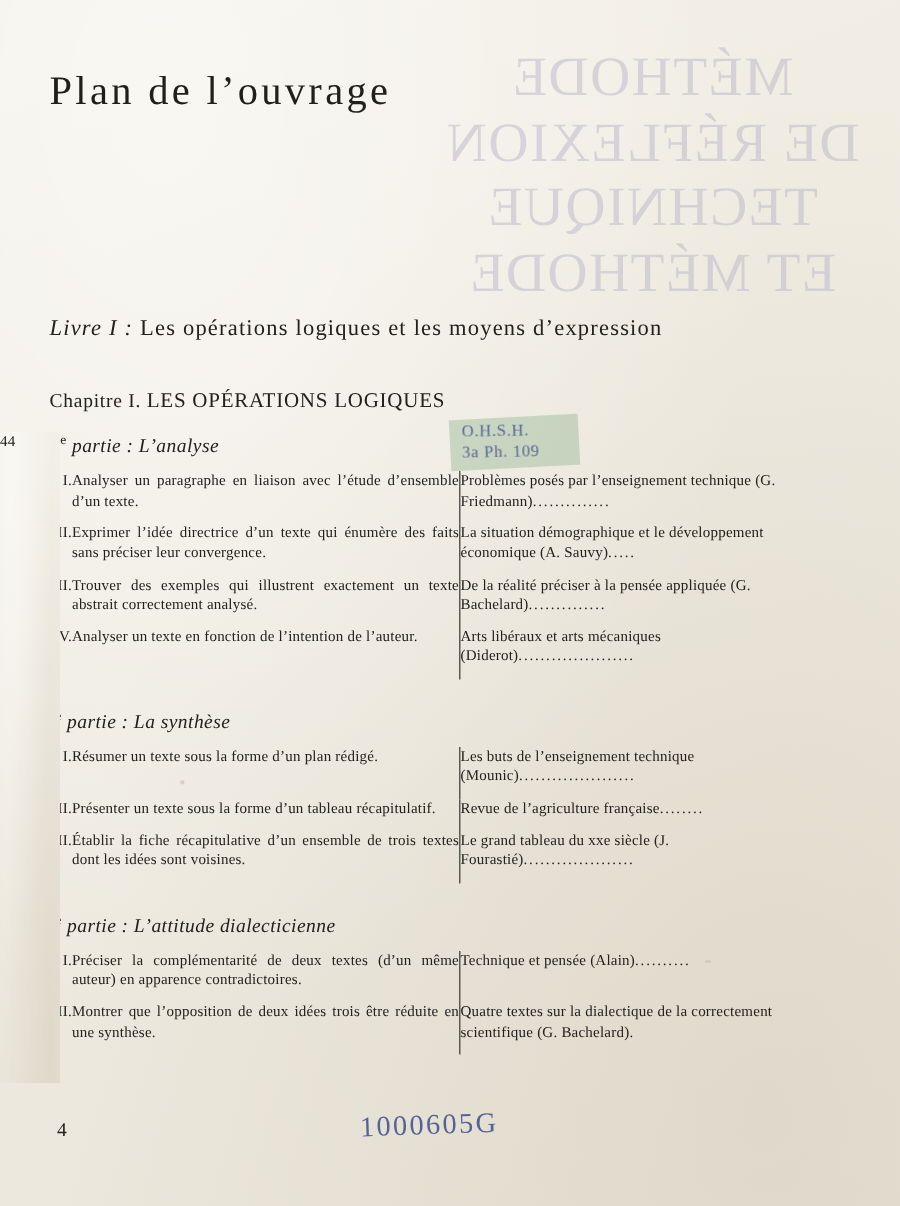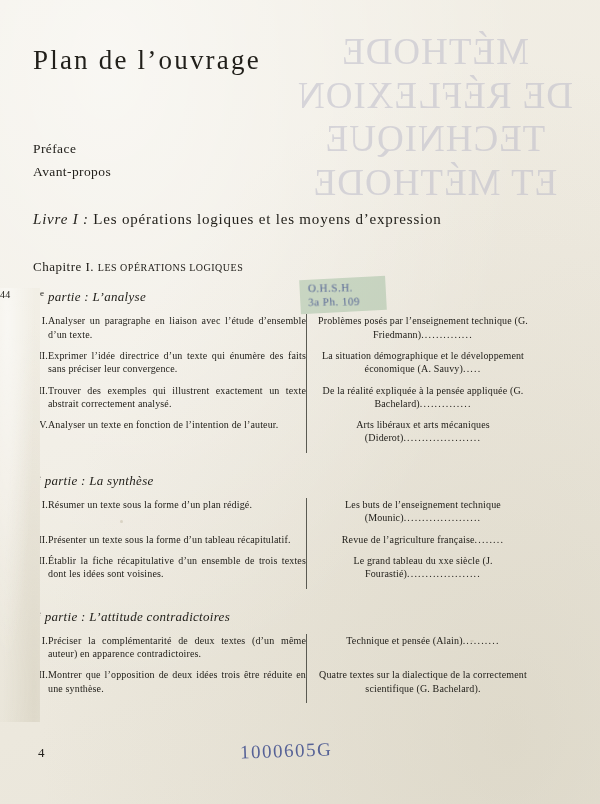--- a/index.html
+++ b/index.html
@@ -76,21 +76,21 @@
   }
   .livre i { }
 
   .chapitre {
     position: absolute;
     left: 33px;
     top: 259px;
     font-size: 13px;
     letter-spacing: 0.5px;
   }
-  .chapitre .caps { font-size: 10px; }
+  .chapitre .caps { font-size: 14px; }
 
   .partie {
     font-style: italic;
     font-size: 13px;
     letter-spacing: 0.3px;
     margin: 0 0 9px 0;
     padding-left: 30px;
   }
   .partie sup { font-style: normal; font-size: 9px; }
 
@@ -124,21 +124,20 @@
     width: 258px;
     padding-right: 12px;
     text-align: justify;
     text-align-last: left;
   }
   td.right {
     width: 232px;
     padding-left: 8px;
     border-left: 1px solid #5a5a52;
     padding-right: 6px;
-    text-align: center;
   }
   td.page {
     width: 40px;
     text-align: left;
     padding-left: 9px;
     font-size: 11.5px;
     white-space: nowrap;
   }
   .dots { letter-spacing: 1.2px; }
 
@@ -203,24 +202,20 @@
 </div>
 
 <div class="speck" style="left:120px;top:520px;width:3px;height:3px;"></div>
 <div class="speck" style="left:470px;top:640px;width:4px;height:2px;"></div>
 <div class="speck" style="left:60px;top:690px;width:2px;height:2px;"></div>
 
 <div class="content">
 
   <h1 class="title">Plan de l’ouvrage</h1>
 
-  <div class="front">
-    <div>Préface</div>
-    <div>Avant-propos</div>
-  </div>
 
   <div class="livre">
     <i>Livre I :</i>
     <span>Les opérations logiques et les moyens d’expression</span>
   </div>
 
   <div class="chapitre">
     <span>Chapitre I.</span>
     <span class="caps">LES OPÉRATIONS LOGIQUES</span>
   </div>
@@ -241,21 +236,21 @@
         </tr>
         <tr>
           <td class="num">II.</td>
           <td class="left">Exprimer l’idée directrice d’un texte qui énumère des faits sans préciser leur convergence.</td>
           <td class="right"><span>La situation démographique et le développement économique (A. Sauvy)</span><span class="dots">.....</span></td>
           <td class="page">21</td>
         </tr>
         <tr>
           <td class="num">III.</td>
           <td class="left">Trouver des exemples qui illustrent exactement un texte abstrait correctement analysé.</td>
-          <td class="right"><span>De la réalité expliquée à la pensée appliquée (G. Bachelard)</span><span class="dots">..............</span></td>
+          <td class="right"><span>De la réalité préciser à la pensée appliquée (G. Bachelard)</span><span class="dots">..............</span></td>
           <td class="page">24</td>
         </tr>
         <tr>
           <td class="num">IV.</td>
           <td class="left">Analyser un texte en fonction de l’intention de l’auteur.</td>
           <td class="right"><span>Arts libéraux et arts mécaniques (Diderot)</span><span class="dots">.....................</span></td>
           <td class="page">25</td>
         </tr>
       </tbody>
         </table>
@@ -284,21 +279,21 @@
           <td class="left">Établir la fiche récapitulative d’un ensemble de trois textes dont les idées sont voisines.</td>
           <td class="right"><span>Le grand tableau du xxe siècle (J. Fourastié)</span><span class="dots">....................</span></td>
           <td class="page">33</td>
         </tr>
       </tbody>
         </table>
     </div>
 
     <div class="section">
       <div class="partie">
-        <span>3</span><sup>e</sup><span> partie : L’attitude contradictoires</span>
+        <span>3</span><sup>e</sup><span> partie : L’attitude dialecticienne</span>
       </div>
       <table class="toc">
         <tbody>
             <tr>
           <td class="num">I.</td>
           <td class="left">Préciser la complémentarité de deux textes (d’un même auteur) en apparence contradictoires.</td>
           <td class="right"><span>Technique et pensée (Alain)</span><span class="dots">..........</span></td>
           <td class="page">41</td>
         </tr>
         <tr>

